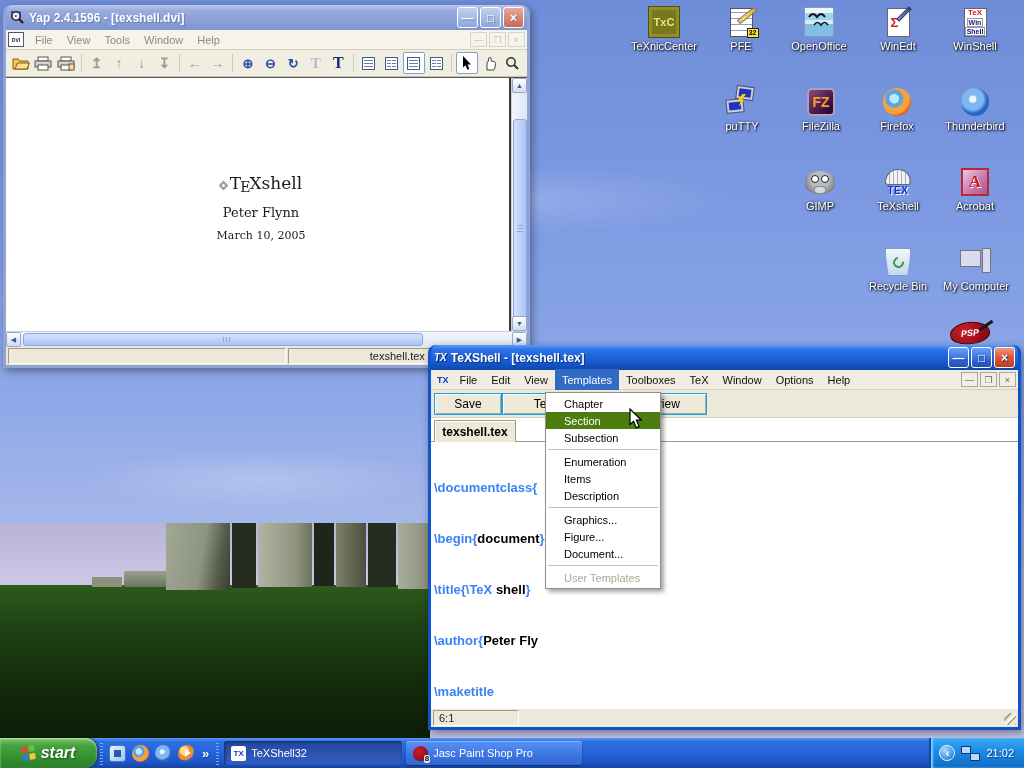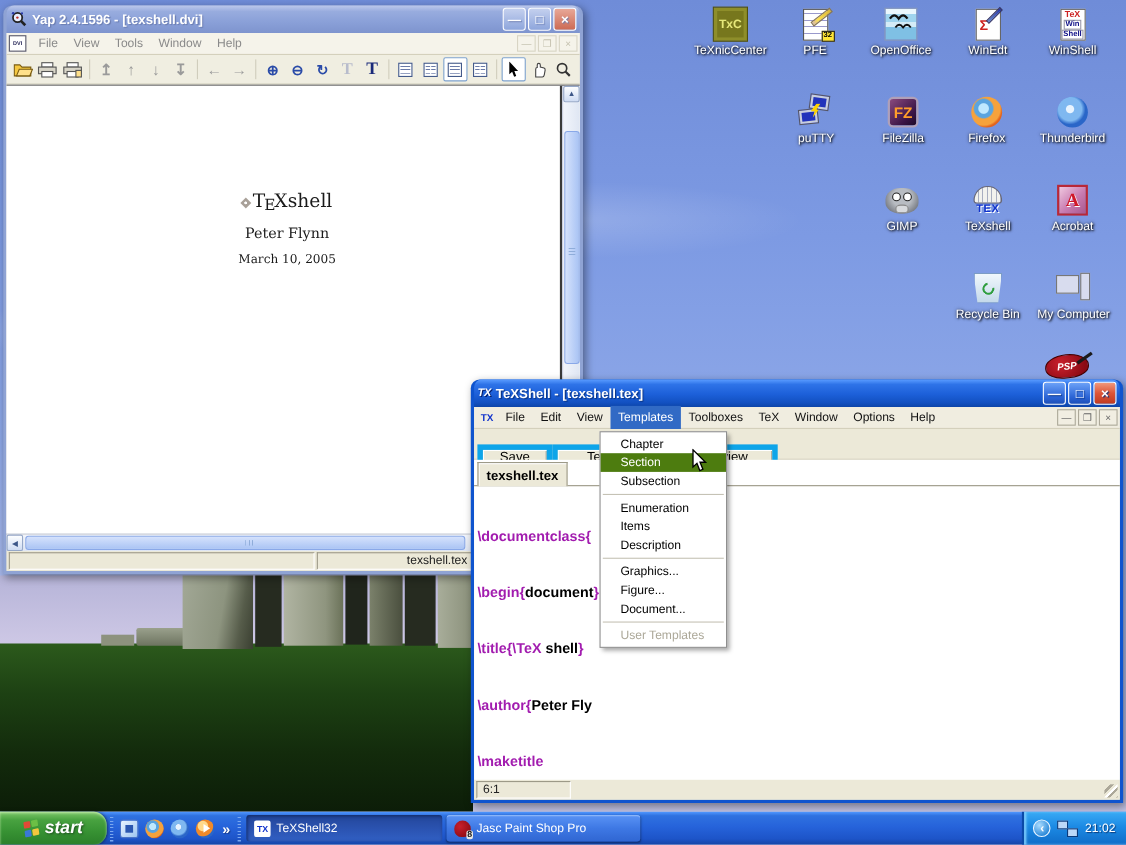--- a/index.html
+++ b/index.html
@@ -55,21 +55,21 @@
   .a-rb .rec{width:11px;height:11px;border:2px solid #2f9e3f;border-radius:50%;border-top-color:transparent;transform:rotate(35deg)}
   .a-mc{width:34px;height:30px;position:relative}
   .a-mc .mon{position:absolute;left:1px;top:3px;width:21px;height:17px;background:#d8dcee;border:1px solid #777;padding:2px}
   .a-mc .scr{width:100%;height:100%;background:linear-gradient(135deg,#6aa8f0,#2a56b0)}
   .a-mc .twr{position:absolute;right:2px;top:1px;width:9px;height:25px;background:#d8dcee;border:1px solid #777}
   .a-psp{position:absolute;left:950px;top:322px;width:44px;height:26px}
   .a-psp .blob{width:40px;height:22px;background:radial-gradient(circle at 35% 35%,#c8202c,#8a0a14 80%);border:1px solid #400;border-radius:50% 50% 45% 45%;transform:rotate(-6deg);color:#fff;font-weight:bold;font-style:italic;font-size:9px;display:flex;align-items:center;justify-content:center}
   .a-psp .brush{position:absolute;right:0;top:2px;width:16px;height:3px;background:#1a1a1a;transform:rotate(-35deg)}
   
   .xpwin{position:absolute;border-radius:8px 8px 0 0;padding:0 3px 3px 3px;box-shadow:2px 3px 8px rgba(0,0,0,.4)}
-  #yap{left:3px;top:5px;width:527px;height:517px;background:#8fa3d4;z-index:3}
+  #yap{left:3px;top:5px;width:527px;height:363px;background:#8fa3d4;z-index:3}
   #texshell{left:428px;top:345px;width:593px;height:385px;background:#0f54ce;z-index:5}
   .titlebar{height:25px;display:flex;align-items:center;gap:4px;color:#fff;font-weight:bold;font-size:12px;padding:0 3px;border-radius:7px 7px 0 0}
   #yap .titlebar{background:linear-gradient(180deg,#bcc8ec 0%,#98acde 22%,#8aa0d8 60%,#7e94ce 100%);text-shadow:1px 1px 1px #6a7cb0}
   #texshell .titlebar{background:linear-gradient(180deg,#5a9cff 0%,#2e73e8 18%,#1c5fd8 55%,#1250c0 85%,#0c44a8 100%);text-shadow:1px 1px 1px #0a3380}
   .tb-btns{margin-left:auto;display:flex;gap:2px}
   .tbtn{width:21px;height:21px;border-radius:3px;border:1px solid #fff;display:flex;align-items:center;justify-content:center;color:#fff;font-size:12px;font-weight:bold;line-height:1}
   #texshell .tbtn.min,#texshell .tbtn.max{background:linear-gradient(180deg,#6ba1f8,#2a63d4 70%,#1e50b8)}
   #texshell .tbtn.close{background:linear-gradient(180deg,#f0997c,#dd5538 50%,#c03a20)}
   #yap .tbtn.min,#yap .tbtn.max{background:linear-gradient(180deg,#c4d0ee,#8ea6dc)}
   #yap .tbtn.close{background:linear-gradient(180deg,#e8a898,#cc6a54)}
@@ -107,25 +107,25 @@
   .sb-btn{height:15px;width:15px;background:linear-gradient(180deg,#fdfeff,#cfdcf3);border:1px solid #96a8c8;border-radius:2px;color:#3d5788;font-size:7px;display:flex;align-items:center;justify-content:center}
   .sb-thumb-v{position:absolute;left:0;top:41px;width:14px;height:212px;background:linear-gradient(90deg,#d5e2fc,#aac4f4);border:1px solid #89a8e8;border-radius:3px;margin:0 1px}
   .sb-thumb-v::after{content:"";position:absolute;left:3px;right:3px;top:50%;height:7px;background:repeating-linear-gradient(0deg,#8fadda 0 1px,transparent 1px 3px)}
   .sb-h{height:16px;background:linear-gradient(180deg,#f2f5fb,#dfe6f3);display:flex;align-items:center;border-top:1px solid #c8cede;position:relative}
   .sb-thumb-h{position:absolute;left:17px;width:400px;top:1px;bottom:1px;background:linear-gradient(180deg,#d5e2fc,#aac4f4);border:1px solid #89a8e8;border-radius:3px}
   .sb-thumb-h::after{content:"";position:absolute;top:3px;bottom:3px;left:50%;width:7px;background:repeating-linear-gradient(90deg,#8fadda 0 1px,transparent 1px 3px)}
   .statusbar{height:18px;background:#ece9d8;display:flex;gap:2px;padding:1px 2px;font-size:11px;color:#222;position:relative}
   .pane{border:1px solid;border-color:#9d9a88 #fff #fff #9d9a88;display:flex;align-items:center;padding:0 5px;overflow:hidden;white-space:nowrap}
   
   .ts-toolbar{height:28px;background:#ece9d8;position:relative;border-bottom:1px solid #d4d0bc}
-  .cbtn{position:absolute;top:14px;height:22px;background:#ece9d8;border:5px solid #0ea5e9;box-shadow:inset 1px 1px 0 #fff,inset -1px -1px 0 #aca899;font-size:12px;color:#000;display:flex;align-items:center;justify-content:center}
+  .cbtn{position:absolute;top:3px;height:22px;background:#ece9d8;border:1px solid #0ea5e9;box-shadow:inset 1px 1px 0 #fff,inset -1px -1px 0 #aca899;font-size:12px;color:#000;display:flex;align-items:center;justify-content:center}
   .tabrow{height:24px;background:#fff;border-bottom:1px solid #9d9a88;position:relative}
   .tab{position:absolute;left:3px;top:2px;width:82px;height:22px;background:#ece9d8;border:1px solid #9d9a88;border-bottom:none;box-shadow:inset 1px 1px 0 #fff;font-weight:bold;font-size:12px;display:flex;align-items:center;justify-content:center}
   .editor{flex:1;background:#fff;font-weight:bold;font-size:13px;padding:3px 0 0 3px;line-height:17px;white-space:pre;overflow:hidden}
-  .cmd{color:#a21caf}
+  .cmd{color:#3b82f6}
   .txt{color:#000}
   .grip{position:absolute;right:2px;bottom:2px;width:12px;height:12px;background:
     linear-gradient(135deg,transparent 0 50%,#fff 50% 58%,transparent 58%),
     repeating-linear-gradient(135deg,transparent 0 4px,#aca899 4px 6px)}
   
   .popup{position:absolute;left:545px;top:392px;width:116px;background:#fff;border:1px solid #8f8f8f;box-shadow:3px 3px 4px rgba(0,0,0,.35);padding:2px 0;z-index:8;font-size:11px}
   .pm-item{height:17px;display:flex;align-items:center;padding-left:18px;color:#000}
   .pm-item.sel{background:#4d7c0f;color:#fff}
   .pm-item.disabled{color:#aca899}
   .pm-sep{border-top:1px solid #c5c2b5;margin:3px 2px}

